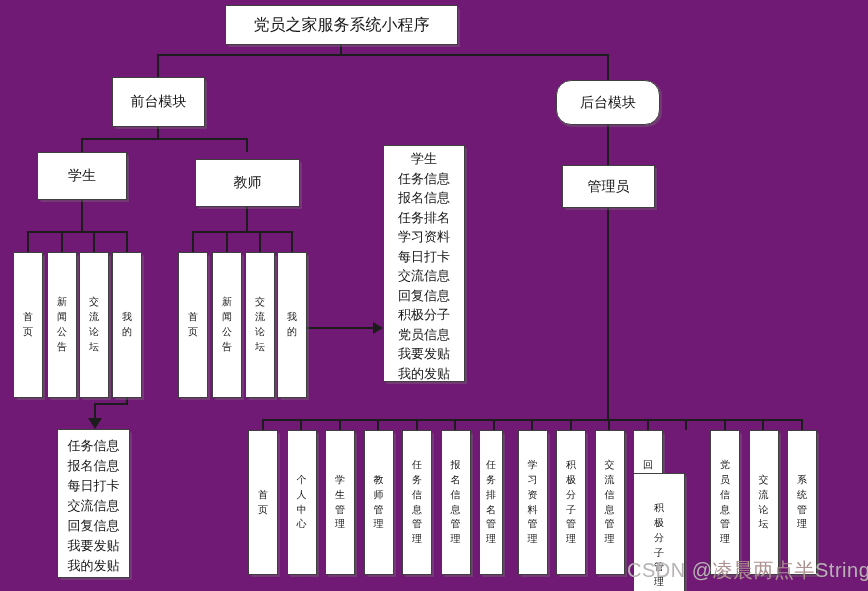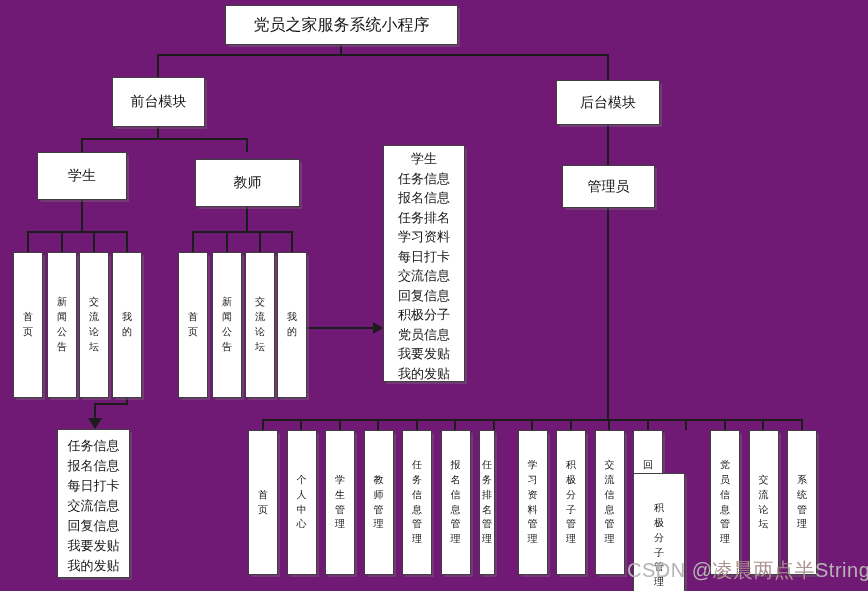--- a/index.html
+++ b/index.html
@@ -95,21 +95,21 @@
   <div class="vline" style="left:647px;top:419px;width:2px;height:11px;"></div>
   <div class="vline" style="left:685px;top:419px;width:2px;height:11px;"></div>
   <div class="vline" style="left:724px;top:419px;width:2px;height:11px;"></div>
   <div class="vline" style="left:762px;top:419px;width:2px;height:11px;"></div>
   <div class="vline" style="left:801px;top:419px;width:2px;height:11px;"></div>
 
   <div class="node" style="left:225px;top:5px;width:233px;height:40px;font-size:16px;">党员之家服务系统小程序</div>
 
   <div class="node" style="left:112px;top:77px;width:93px;height:50px;">前台模块</div>
 
-  <div class="node" style="left:556px;top:80px;width:104px;height:45px;">后台模块</div>
+  <div class="node" style="left:556px;top:80px;width:104px;height:45px;border-radius:15px;">后台模块</div>
 
   <div class="node" style="left:37px;top:152px;width:90px;height:48px;">学生</div>
 
   <div class="node" style="left:195px;top:152px;width:105px;height:48px;margin-top:7px;">教师</div>
 
   <div class="node" style="left:562px;top:165px;width:93px;height:43px;">管理员</div>
 
   <div class="node" style="left:13px;top:252px;width:30px;height:146px;">
       <span class="vlabel">首页</span>
     </div>
@@ -168,21 +168,21 @@
     </div>
   <div class="node" style="left:363.5px;top:430px;width:30px;height:145px;">
       <span class="vlabel">教师管理</span>
     </div>
   <div class="node" style="left:402px;top:430px;width:30px;height:145px;">
       <span class="vlabel">任务信息管理</span>
     </div>
   <div class="node" style="left:440.5px;top:430px;width:30px;height:145px;">
       <span class="vlabel">报名信息管理</span>
     </div>
-  <div class="node" style="left:479px;top:430px;width:16px;height:145px;">
+  <div class="node" style="left:479px;top:430px;width:24px;height:145px;">
       <span class="vlabel">任务排名管理</span>
     </div>
   <div class="node" style="left:517.5px;top:430px;width:30px;height:145px;">
       <span class="vlabel">学习资料管理</span>
     </div>
   <div class="node" style="left:556px;top:430px;width:30px;height:145px;">
       <span class="vlabel">积极分子管理</span>
     </div>
   <div class="node" style="left:594.5px;top:430px;width:30px;height:145px;">
       <span class="vlabel">交流信息管理</span>

